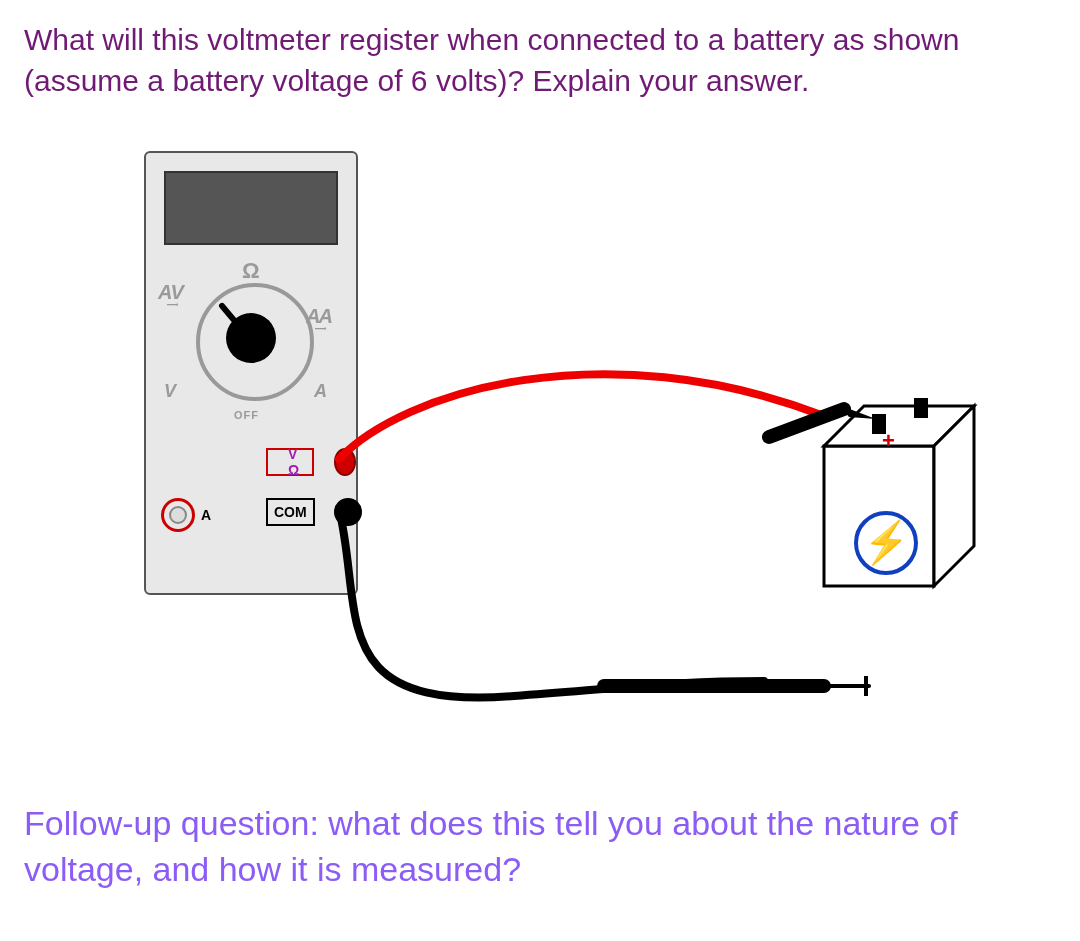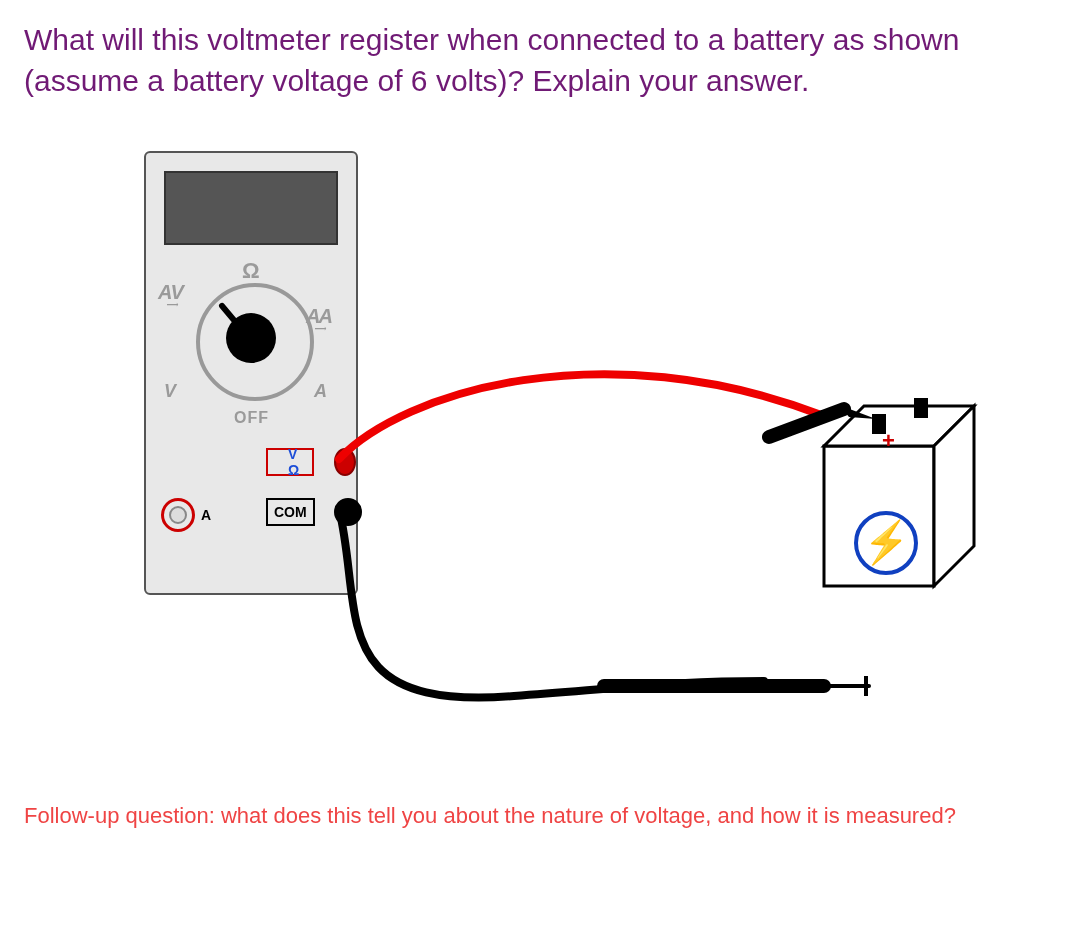--- a/index.html
+++ b/index.html
@@ -10,23 +10,23 @@
     width: 1080px;
     box-sizing: border-box;
   }
   .question-text {
     font-size: 30px;
     line-height: 1.35;
     color: #701a75;
     margin-bottom: 40px;
   }
   .followup-text {
-    font-size: 22px;
+    font-size: 34px;
     line-height: 1.35;
-    color: #ef4444;
+    color: #8b5cf6;
     margin-top: 40px;
   }
   .diagram-area {
     position: relative;
     width: 960px;
     height: 620px;
     margin-left: 20px;
   }
 
   
@@ -84,21 +84,21 @@
     font-size: 18px;
     font-weight: bold;
     font-style: italic;
     color: #9a9a9a;
   }
   .lbl-ohm { left: 96px; top: 105px; font-size: 22px; font-style: normal;}
   .lbl-av-v { left: 12px; top: 128px; font-size:20px; letter-spacing:-2px;}
   .lbl-av-a { left: 160px; top: 128px; font-size:20px; letter-spacing:-2px;margin-top:24px;}
   .lbl-dcv { left: 18px; top: 228px; font-size:18px;}
   .lbl-dca { left: 168px; top: 228px; font-size:18px;}
-  .lbl-off { left: 88px; top: 256px; font-size: 16px; font-style: normal; letter-spacing:1px;}
+  .lbl-off { left: 88px; top: 256px; font-size: 11px; font-style: normal; letter-spacing:1px;}
 
   .jack-row {
     position: absolute;
     display: flex;
     align-items: center;
   }
   .jack-box {
     border: 2px solid;
     font-size: 14px;
     font-weight: bold;
@@ -109,21 +109,21 @@
   }
   .jack-hole {
     width: 24px;
     height: 24px;
     border-radius: 50%;
     border: 2px solid #555;
     background: #ddd;
     display: inline-block;
   }
   .vohm-row { left: 120px; top: 295px; }
-  .vohm-box { border-color: #cc0000; color: #1d4ed8; margin-right:20px;padding-left:20px;}
+  .vohm-box { border-color: #cc0000; color: #a21caf; margin-right:20px;padding-left:20px;}
   .vohm-hole { background:#cc0000; border-color:#880000;}
   .com-row { left: 120px; top: 345px; gap: 15px; }
   .com-box { border-color: #000; color:#000; margin-right:4px;}
   .com-hole { background:#000; border-color:#000;}
   .a-row { left: 15px; top: 345px; }
   .a-hole-outer {
     width: 28px; height: 28px; border:3px solid #cc0000; border-radius:50%;
     display:flex; align-items:center; justify-content:center; margin-right:6px;
   }
   .a-hole-inner { width:14px;height:14px;border-radius:50%;background:#ddd;border:2px solid #888;}

